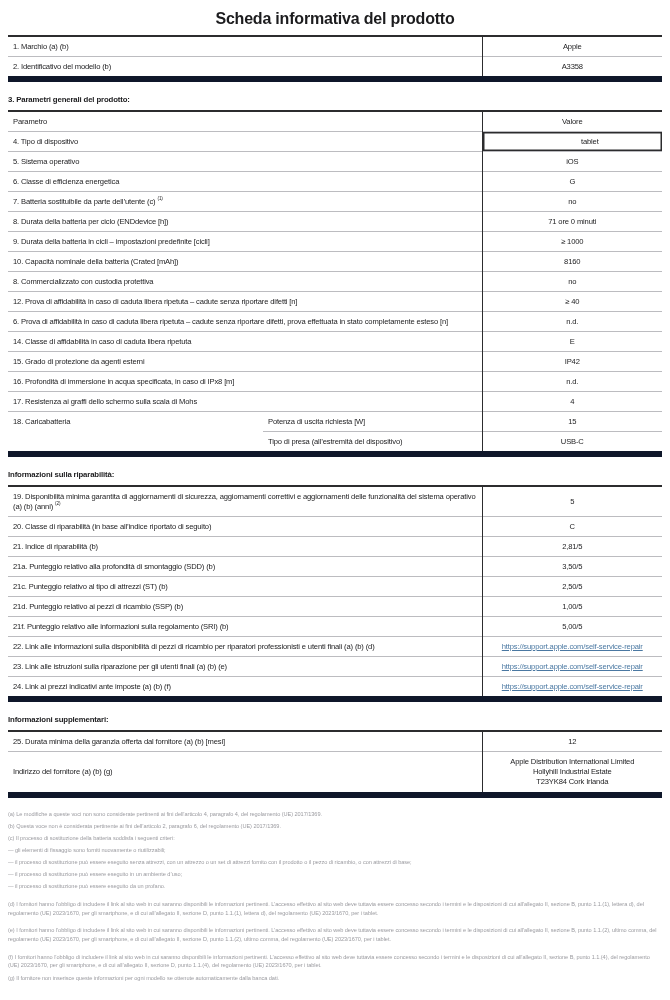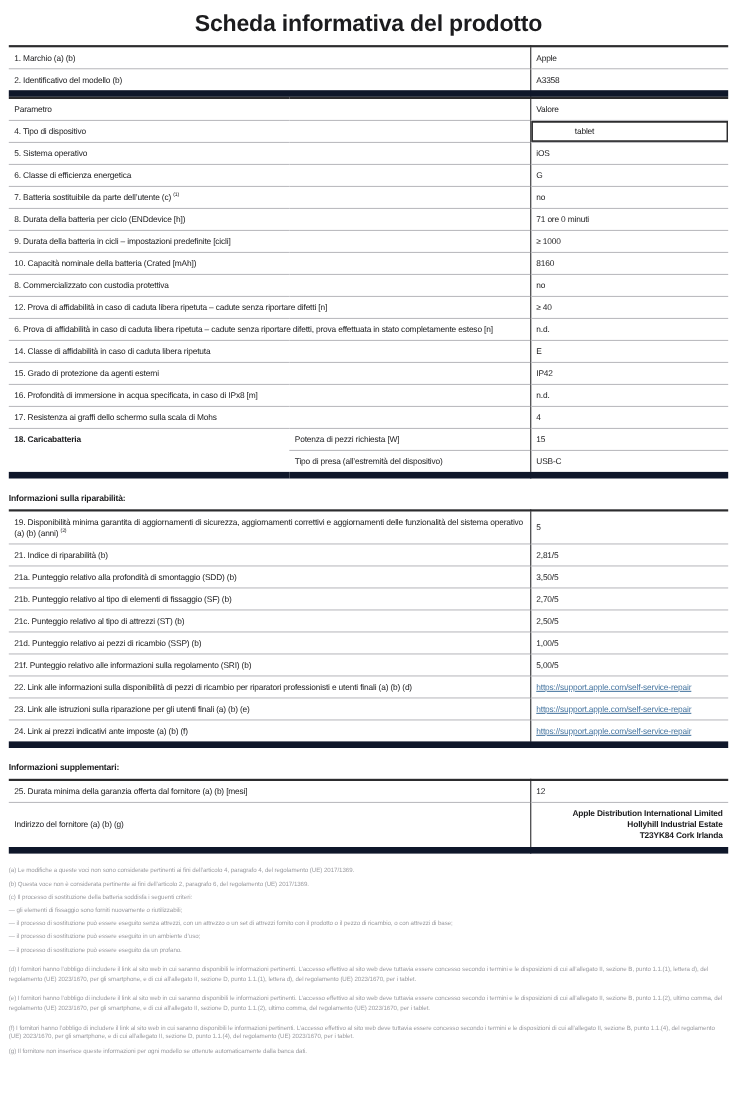--- a/index.html
+++ b/index.html
@@ -7,21 +7,21 @@
   body {
     width: 670px;
     font-family: "Liberation Sans", sans-serif;
     color: #1c1c1e;
     -webkit-font-smoothing: antialiased;
   }
   .page { padding: 7px 8px 6px 8px; }
 
   .title {
     text-align: center;
-    font-size: 21px;
+    font-size: 16px;
     font-weight: bold;
     letter-spacing: -0.2px;
     margin: 3px 0 7px 0;
   }
 
   table {
     width: 654px;
     border-collapse: collapse;
     table-layout: fixed;
     border-top: 2px solid #2c2c2e;
@@ -34,26 +34,26 @@
     line-height: 1.32;
     padding: 4.5px 5px;
     vertical-align: middle;
     word-wrap: break-word;
   }
   tr + tr td, tr + tr th { border-top: 1px solid #bcbcc0; }
 
   .c-label { text-align: left; }
   .c-mid   { text-align: left; }
   .c-value {
-    text-align: left;
+    text-align: center;
     border-left: 1px solid #2c2c2e;
   }
-  .c-value.left { text-align: right; font-weight: bold; }
+  .c-value.left { text-align: center; }
   .boxed { box-shadow: inset 0 0 0 1.5px #2c2c2e; padding-left: 40px; }
-  .charger-label { vertical-align: top; font-weight: bold; }
+  .charger-label { vertical-align: top; }
 
   sup { font-size: 0.62em; vertical-align: super; line-height: 0; }
 
   .section-heading {
     font-size: 7.8px;
     font-weight: bold;
     letter-spacing: -0.15px;
     margin: 13px 0 6px 0;
   }
 
@@ -90,20 +90,21 @@
           <td class="c-label">1. Marchio (a) (b)</td>
           <td class="c-value">Apple</td>
         </tr>
         <tr>
           <td class="c-label">2. Identificativo del modello (b)</td>
           <td class="c-value">A3358</td>
         </tr>
       </tbody>
   </table>
 
+  <div class="section-heading">3. Parametri generali del prodotto:</div>
 
   <table>
     <colgroup>
         <col style="width:255px">
         <col style="width:219px">
         <col style="width:180px">
       </colgroup>
     <tbody id="general-body">
       <tr>
         <th class="c-label" colspan="2">Parametro</th>
@@ -160,21 +161,21 @@
         <tr>
           <td class="c-label" colspan="2">16. Profondità di immersione in acqua specificata, in caso di IPx8 [m]</td>
           <td class="c-value">n.d.</td>
         </tr>
         <tr>
           <td class="c-label" colspan="2">17. Resistenza ai graffi dello schermo sulla scala di Mohs</td>
           <td class="c-value">4</td>
         </tr>
         <tr>
           <td class="c-label charger-label" rowspan="2">18. Caricabatteria</td>
-          <td class="c-mid">Potenza di pezzi richiesta [W]</td>
+          <td class="c-mid">Potenza di uscita richiesta [W]</td>
           <td class="c-value">15</td>
         </tr>
         <tr>
           <td class="c-mid">Tipo di presa (all’estremità del dispositivo)</td>
           <td class="c-value">USB-C</td>
         </tr>
       </tbody>
   </table>
 
   <div class="section-heading">Informazioni sulla riparabilità:</div>
@@ -183,30 +184,30 @@
     <colgroup>
         <col style="width:474px">
         <col style="width:180px">
       </colgroup>
     <tbody id="repair-body">
         <tr>
           <td class="c-label">19. Disponibilità minima garantita di aggiornamenti di sicurezza, aggiornamenti correttivi e aggiornamenti delle funzionalità del sistema operativo (a) (b) (anni) <sup>(2)</sup></td>
           <td class="c-value">5</td>
         </tr>
         <tr>
+          <td class="c-label">20. Classe di riparabilità (in base all’indice riportato di seguito)</td>
+          <td class="c-value">C</td>
+        </tr>
+        <tr>
           <td class="c-label">21. Indice di riparabilità (b)</td>
           <td class="c-value">2,81/5</td>
         </tr>
         <tr>
           <td class="c-label">21a. Punteggio relativo alla profondità di smontaggio (SDD) (b)</td>
           <td class="c-value">3,50/5</td>
-        </tr>
-        <tr>
-          <td class="c-label">21b. Punteggio relativo al tipo di elementi di fissaggio (SF) (b)</td>
-          <td class="c-value">2,70/5</td>
         </tr>
         <tr>
           <td class="c-label">21c. Punteggio relativo al tipo di attrezzi (ST) (b)</td>
           <td class="c-value">2,50/5</td>
         </tr>
         <tr>
           <td class="c-label">21d. Punteggio relativo ai pezzi di ricambio (SSP) (b)</td>
           <td class="c-value">1,00/5</td>
         </tr>
         <tr>

